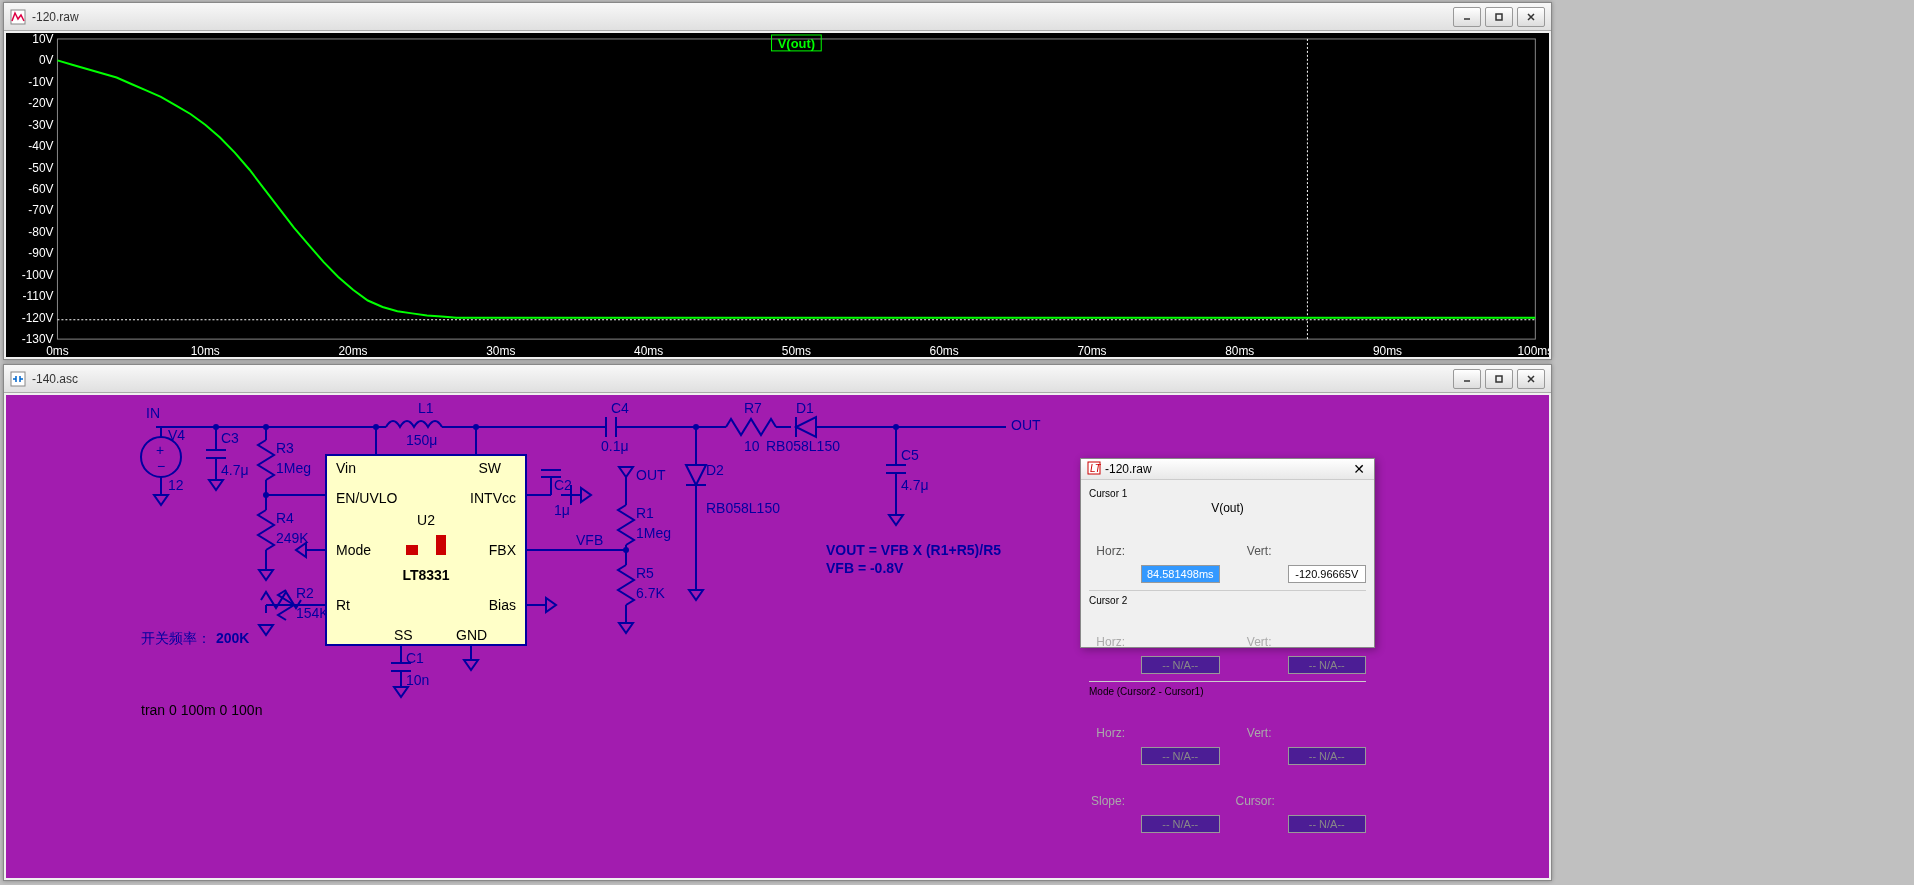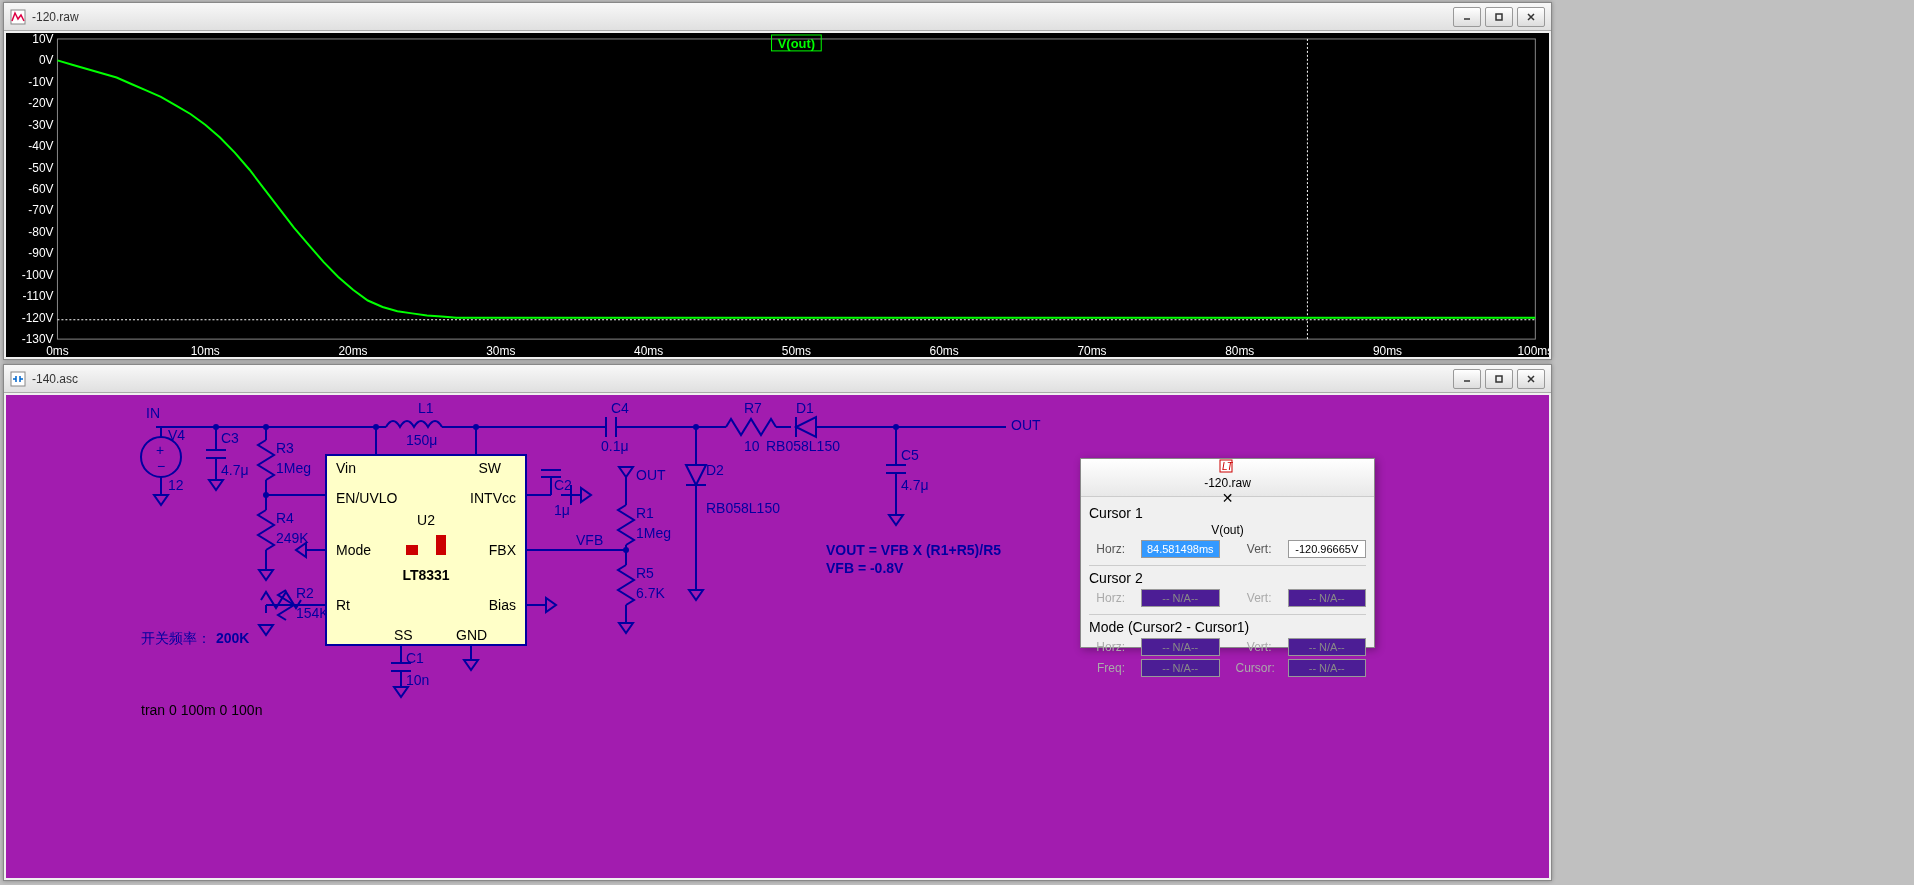--- a/index.html
+++ b/index.html
@@ -29,29 +29,29 @@
   .sch-text { font-family: Arial; font-size: 14px; fill: #0000a0; }
   .sch-text-black { font-family: Arial; font-size: 14px; fill: #000; }
   .sch-wire { stroke: #0000a0; stroke-width: 2; fill: none; }
   .sch-node { fill: #0000a0; }
   .sch-comp { stroke: #0000a0; stroke-width: 2; fill: none; }
   .ic-body { fill: #ffffc8; stroke: #0000a0; stroke-width: 2; }
   .lt-logo { fill: #c00; }
   
   
   #cursor-dialog { position: absolute; left: 1080px; top: 458px; width: 295px; height: 190px; background: #f0f0f0; border: 1px solid #888; box-shadow: 2px 2px 8px rgba(0,0,0,0.3); }
-  .dlg-title { height: 38px; background: linear-gradient(#fff,#e8e8e8); border-bottom: 1px solid #ccc; display: flex; align-items: center; padding: 0 6px; font-size: 12px; flex-direction: column; }
+  .dlg-title { height: 21px; background: linear-gradient(#fff,#e8e8e8); border-bottom: 1px solid #ccc; display: flex; align-items: center; padding: 0 6px; font-size: 12px; }
   .dlg-close { width: 18px; height: 18px; display: flex; align-items: center; justify-content: center; cursor: pointer; font-size: 14px; }
   .dlg-body { padding: 4px 8px; font-size: 12px; }
   .dlg-section { border-bottom: 1px solid #ccc; padding: 4px 0; }
-  .dlg-section-title { font-size: 14px; margin-bottom: 2px; }
+  .dlg-section-title { font-size: 10px; margin-bottom: 2px; }
   .dlg-trace-name { text-align: center; font-size: 12px; margin: 2px 0; }
   .dlg-row { display: flex; align-items: center; gap: 16px; margin: 3px 0; }
   .dlg-label { width: 36px; color: #555; text-align: right; }
-  .dlg-field { flex: 1; height: 18px; border: 1px solid #999; background: #fff; padding: 0 4px; font-size: 11px; text-align: center; display: flex; align-items: center; justify-content: center; }
+  .dlg-field { flex: 1; height: 18px; border: 1px solid #999; background: #fff; padding: 0 4px; font-size: 11px; text-align: center; display: flex; align-items: center; justify-content: center; margin-top: 47px; }
   .dlg-field.selected { background: #3399ff; color: #fff; }
   .dlg-field.disabled { background: #4c1d95; color: #888; }
   .dlg-label.disabled { color: #aaa; }
 </style>
 </head>
 <body>
 
 <div id="waveform-window" class="window">
   <div class="titlebar">
     <span class="titlebar-icon">
@@ -339,20 +339,20 @@
     </div>
     <div class="dlg-section" style="border-bottom:none;">
       <div class="dlg-section-title">Mode (Cursor2 - Cursor1)</div>
       <div class="dlg-row">
         <span class="dlg-label disabled">Horz:</span>
         <span class="dlg-field disabled">-- N/A--</span>
         <span class="dlg-label disabled">Vert:</span>
         <span class="dlg-field disabled">-- N/A--</span>
       </div>
       <div class="dlg-row">
-        <span class="dlg-label disabled">Freq:</span>
+        <span class="dlg-label disabled">Slope:</span>
         <span class="dlg-field disabled">-- N/A--</span>
         <span class="dlg-label disabled">Cursor:</span>
         <span class="dlg-field disabled">-- N/A--</span>
       </div>
     </div>
   </div>
 </div>
 
 </body></html>

